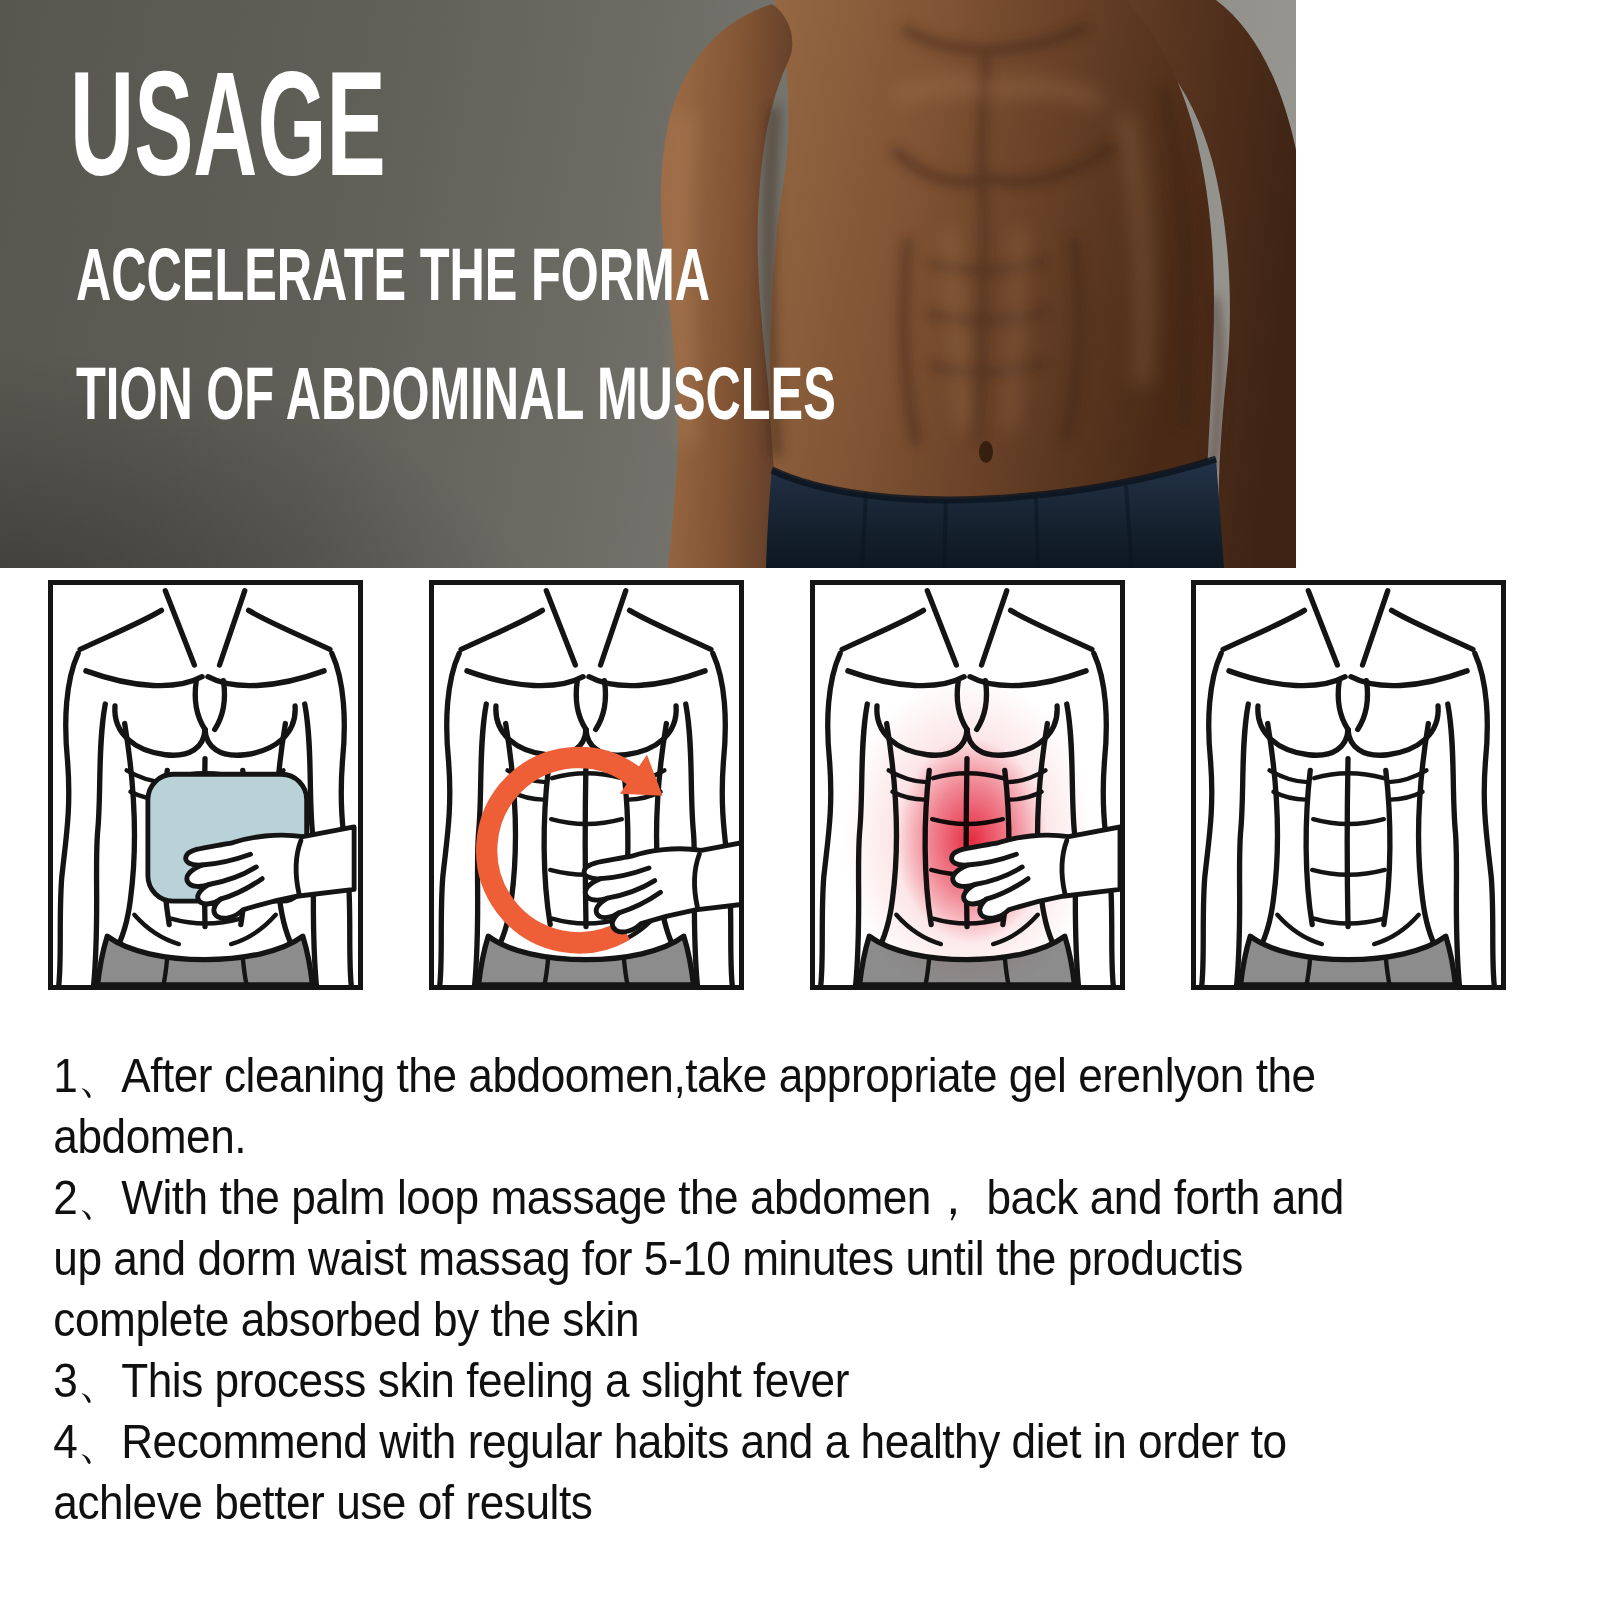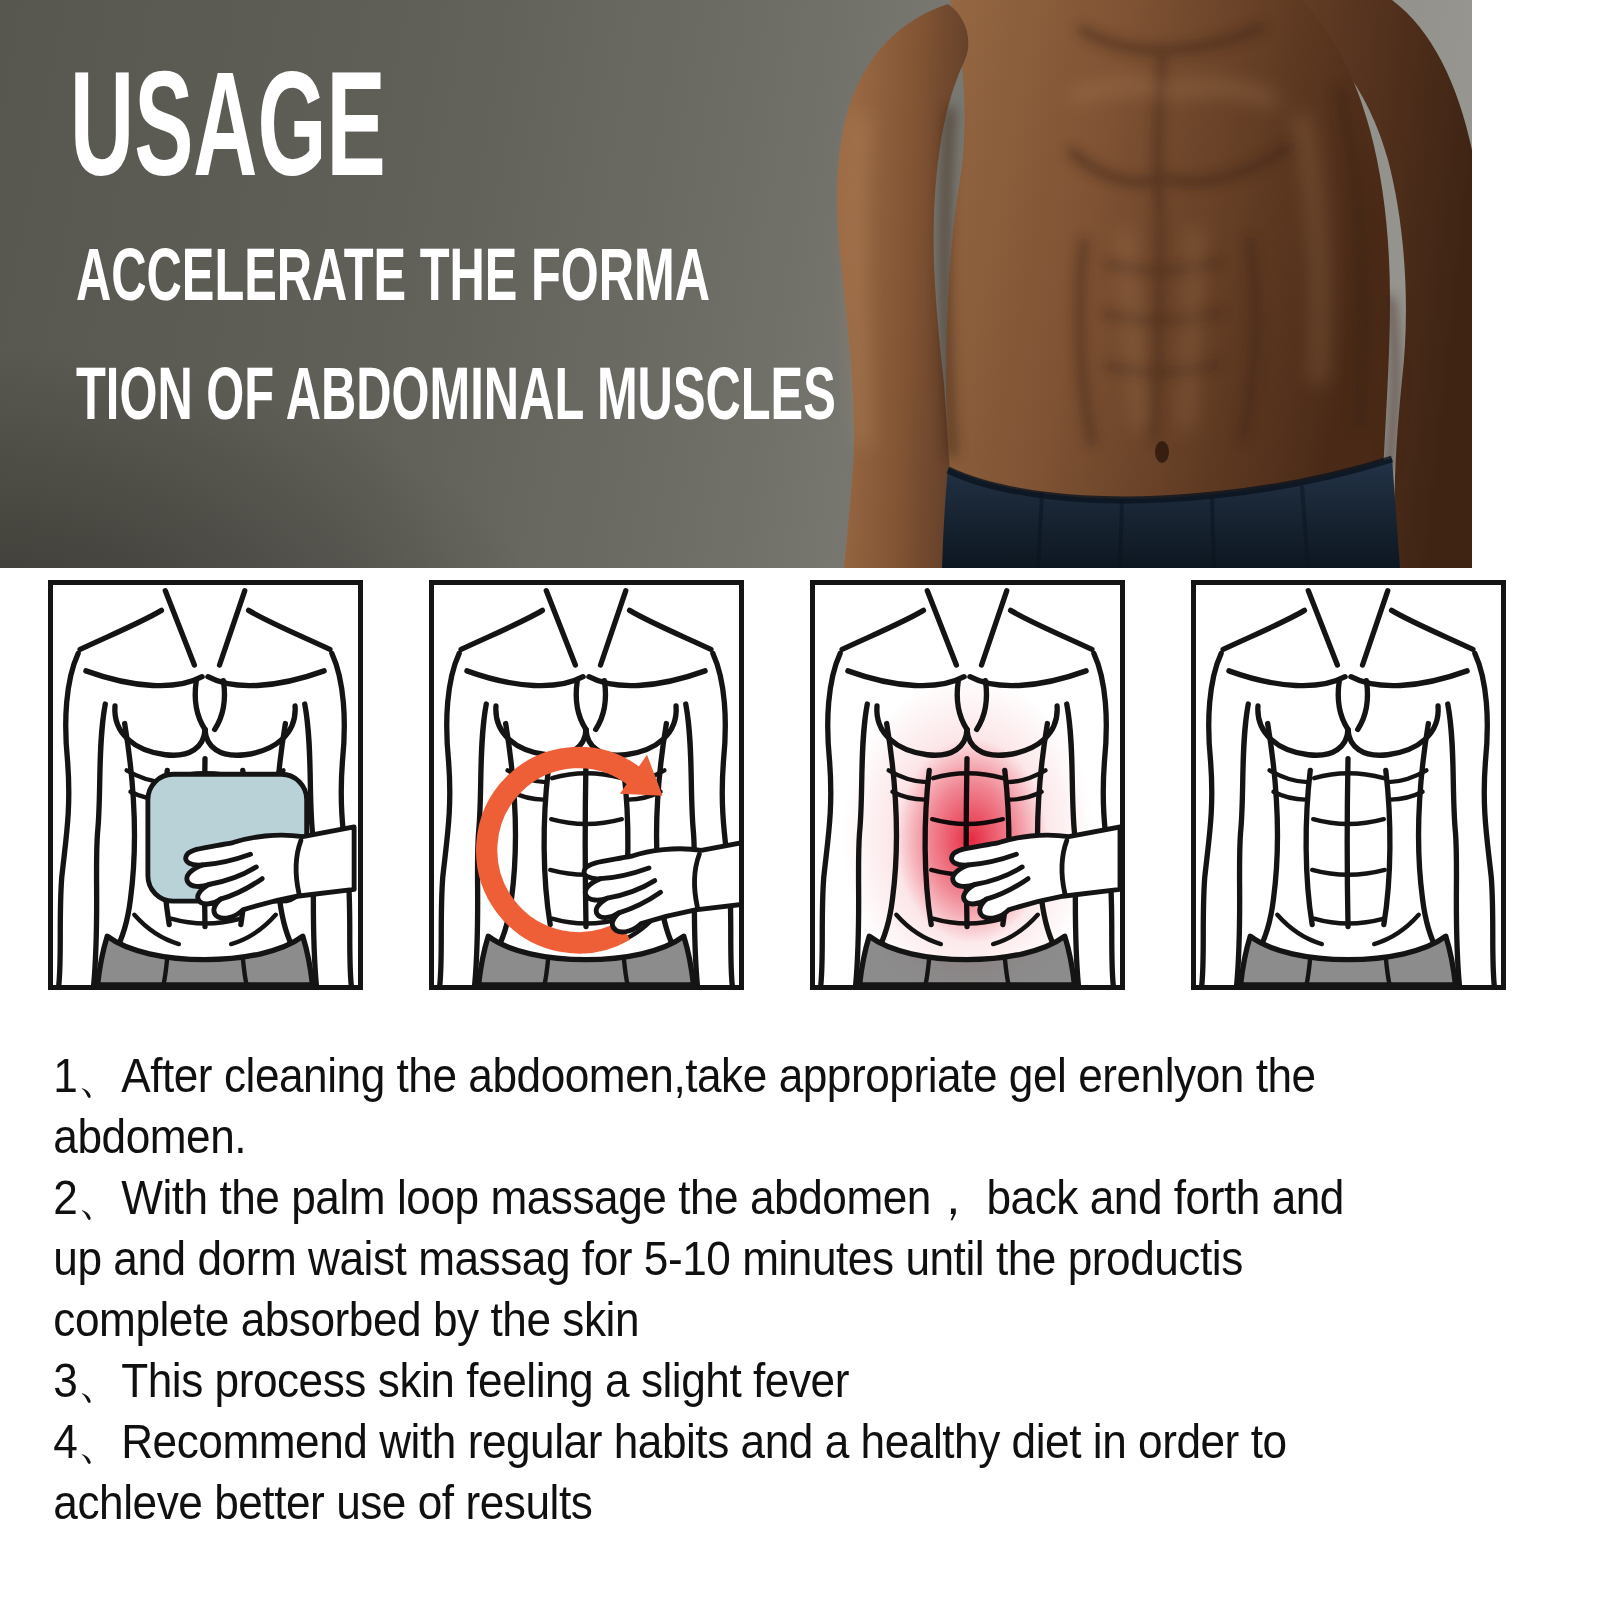--- a/index.html
+++ b/index.html
@@ -3,21 +3,21 @@
 <meta charset="utf-8">
 <style>
   html,body{margin:0;padding:0;}
   body{
     width:1600px;height:1600px;overflow:hidden;background:#ffffff;
     font-family:"Liberation Sans","DejaVu Sans",sans-serif;
     position:relative;
   }
   
   .hero{
-    position:relative;width:1472px;height:568px;overflow:hidden;
+    position:relative;width:1296px;height:568px;overflow:hidden;
     background:
       radial-gradient(900px 520px at 0% 118%, rgba(14,14,11,0.45), rgba(14,14,11,0) 62%),
       linear-gradient(100deg,#58574f 0%,#605f58 28%,#6e6d66 50%,#80807a 70%,#92918c 88%,#9a9994 100%);
   }
   .hero-photo{position:absolute;top:0;right:0;width:730px;height:568px;}
   .hero-title{
     position:absolute;left:70px;top:50px;margin:0;
     font-size:148px;font-weight:700;line-height:1;color:#ffffff;
     white-space:nowrap;transform:scaleX(0.60);transform-origin:0 0;
   }

